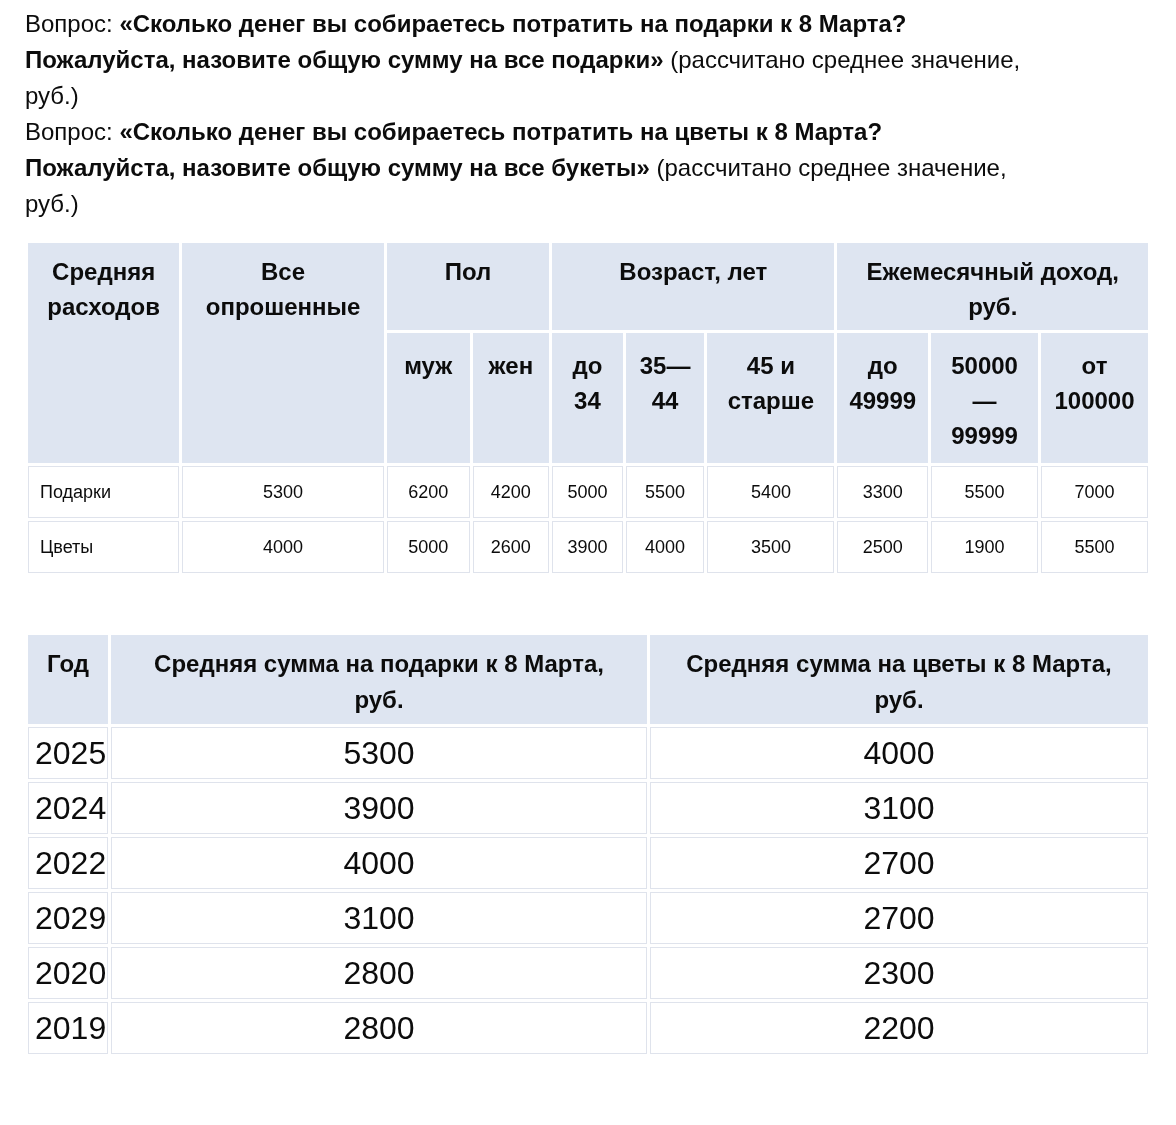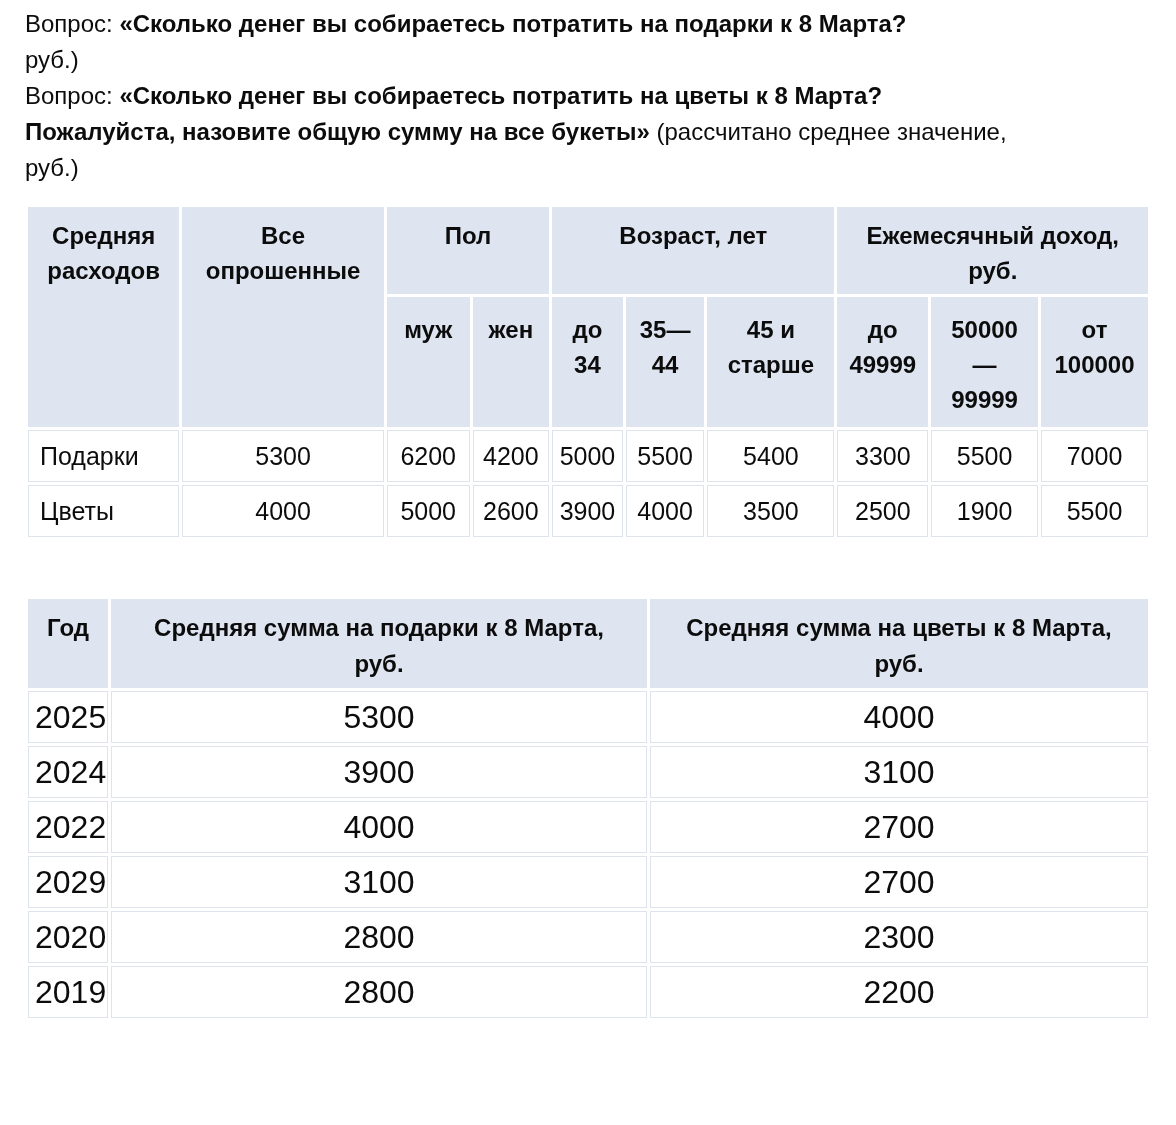--- a/index.html
+++ b/index.html
@@ -50,37 +50,38 @@
     padding: 2px 6px;
     overflow: hidden;
   }
 
   
   .t1 { width: 1126px; margin-top: 18px; }
   .t1 thead tr.r1 { height: 85px; }
   .t1 thead tr.r2 { height: 130px; padding-left: 13px; }
   .t1 thead tr.r2 th { padding-top: 15px; }
   .t1 tbody tr { height: 52px; }
-  .t1 tbody td { font-size: 25px; }
+  .t1 tbody td { font-size: 18px; }
   .t1 tbody td.lbl { text-align: left; padding-left: 11px; }
 
   
   .t2 { width: 1126px; margin-top: 56px; }
   .t2 thead tr { height: 84px; }
   .t2 thead th { line-height: 36px; }
   .t2 tbody tr { height: 52px; }
   .t2 tbody td { font-size: 32px; }
 </style>
 </head>
 <body>
 
 <div class="page">
 
   <div class="intro">
     <div class="line"><span>Вопрос: </span><b>«Сколько денег вы собираетесь потратить на подарки к 8 Марта?</b><span></span></div>
+    <div class="line"><span></span><b>Пожалуйста, назовите общую сумму на все подарки»</b><span> (рассчитано среднее значение,</span></div>
     <div class="line"><span>руб.)</span><b></b><span></span></div>
     <div class="line"><span>Вопрос: </span><b>«Сколько денег вы собираетесь потратить на цветы к 8 Марта?</b><span></span></div>
     <div class="line"><span></span><b>Пожалуйста, назовите общую сумму на все букеты»</b><span> (рассчитано среднее значение,</span></div>
     <div class="line"><span>руб.)</span><b></b><span></span></div>
   </div>
 
   <table class="t1">
     <colgroup>
       <col style="width:150px">
         <col style="width:200px">

